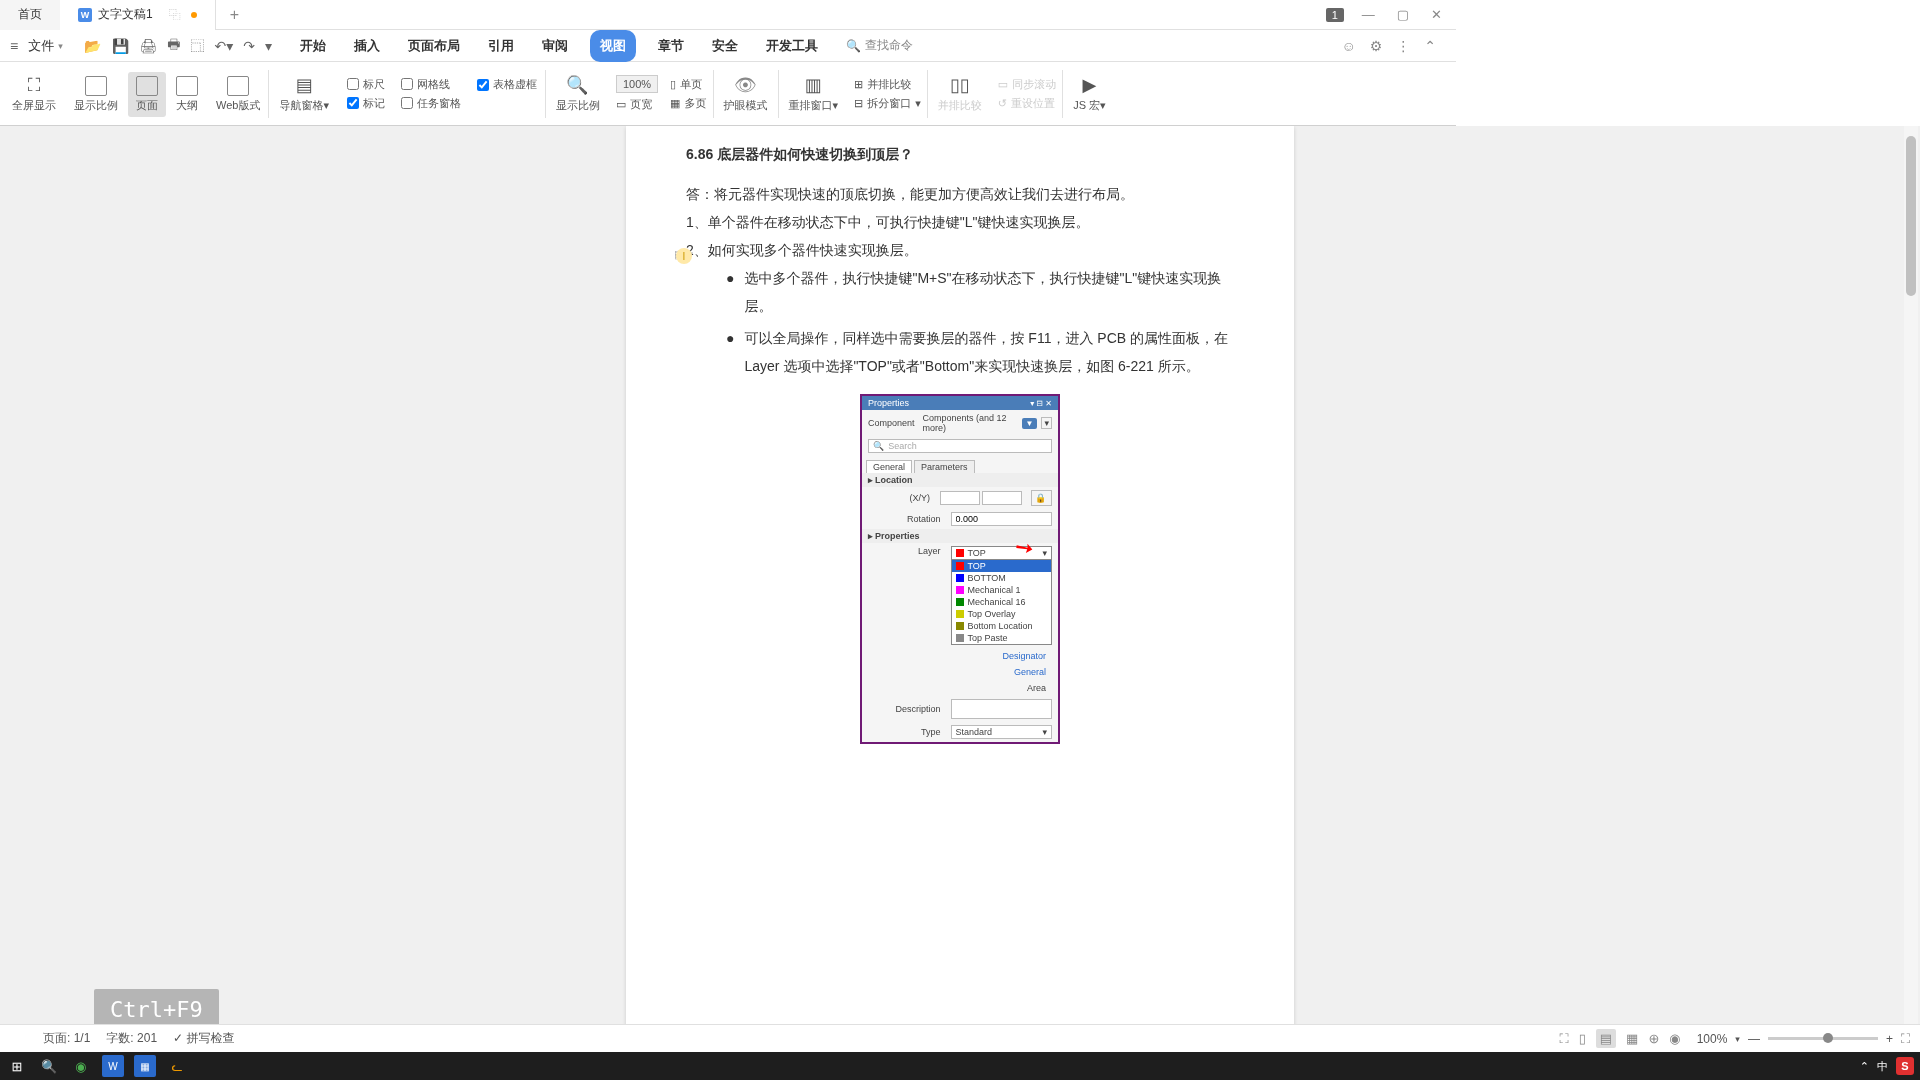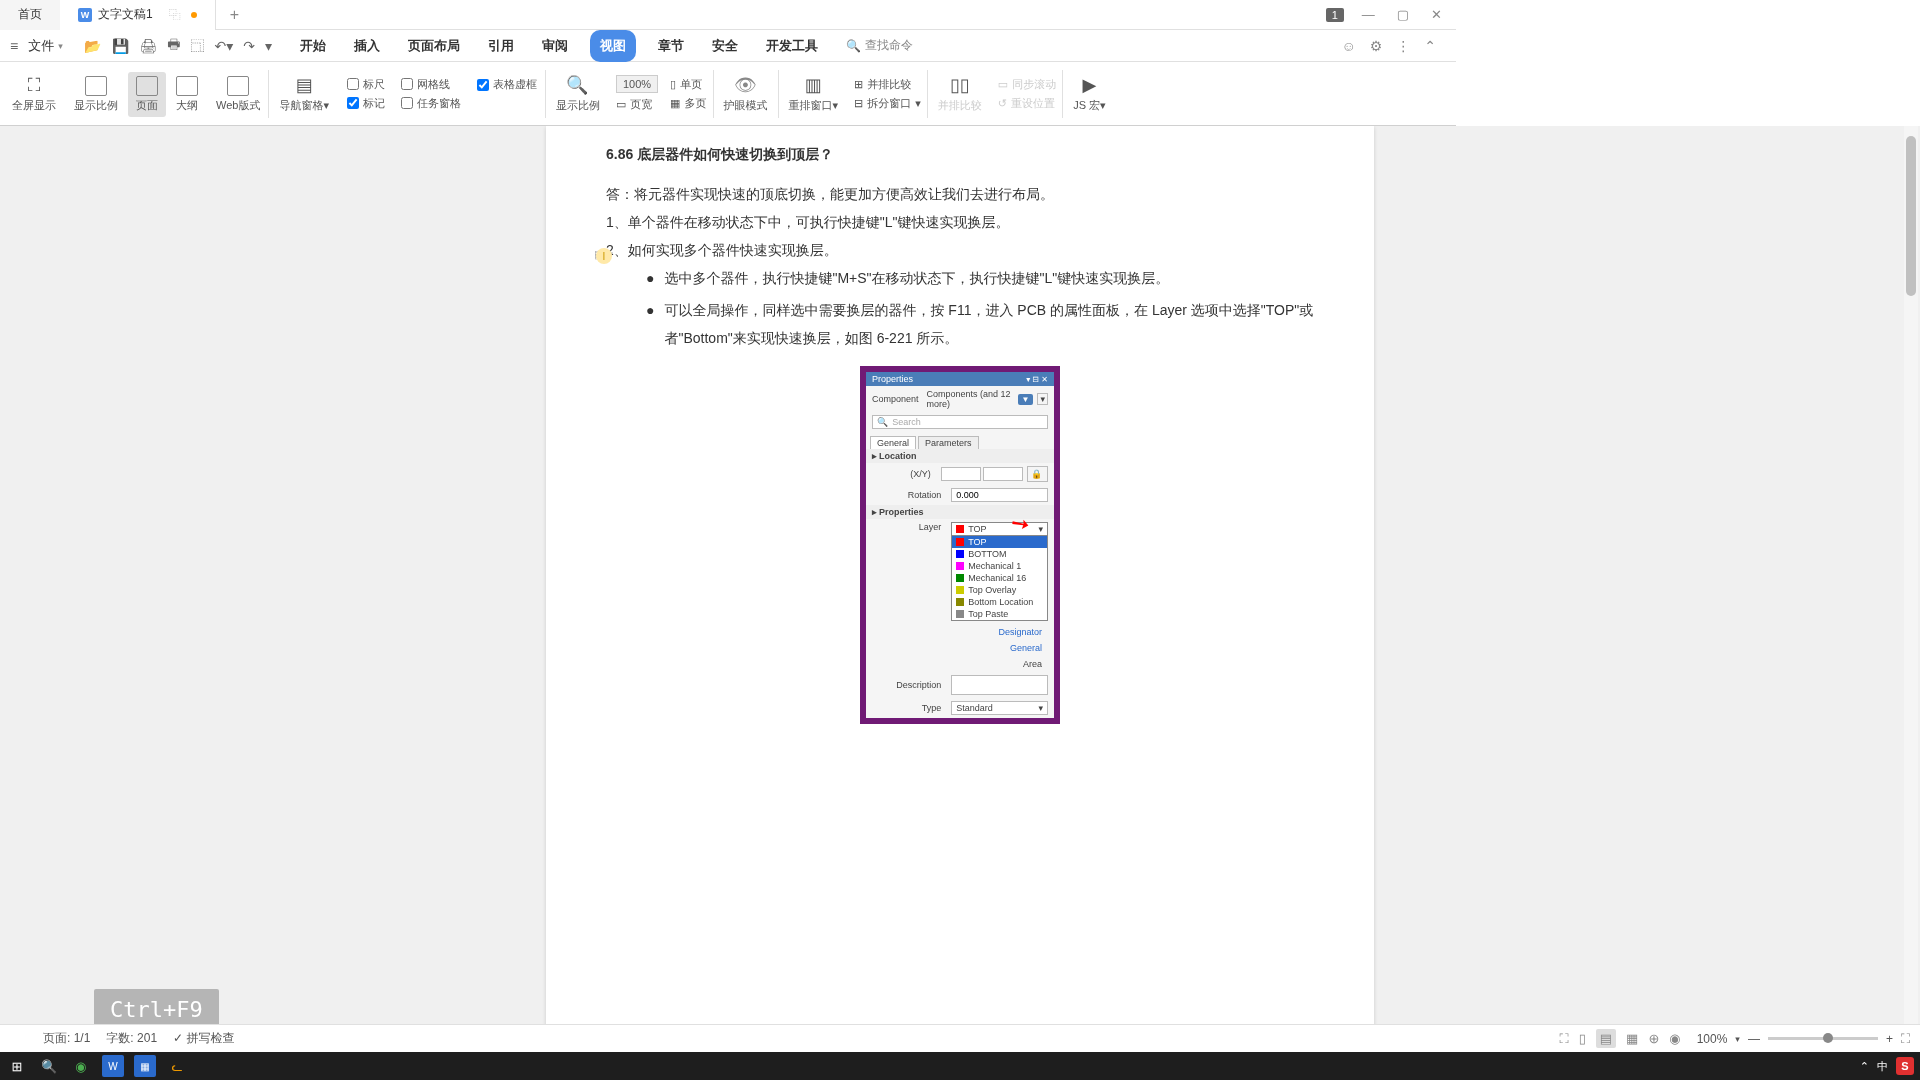--- a/index.html
+++ b/index.html
@@ -48,36 +48,36 @@
 .check-row { display: flex; align-items: center; gap: 4px; font-size: 11px; color: #555; }
 .check-row input { width: 12px; height: 12px; }
 .zoom-val { background: #f0f0f0; border: 1px solid #ccc; padding: 2px 6px; font-size: 11px; }
 .page-btns { display: flex; flex-direction: column; gap: 4px; padding: 0 6px; }
 .page-btn { display: flex; align-items: center; gap: 4px; font-size: 11px; color: #555; }
 .eye-icon { font-size: 18px; color: #888; }
 .disabled .rg-label, .disabled .page-btn, .disabled { color: #ccc !important; }
 
 
 .doc-area { position: absolute; top: 126px; left: 0; right: 0; bottom: 28px; background: #f0f0f0; display: flex; justify-content: center; overflow: hidden; }
-.page { width: 828px; background: #fff; box-shadow: 0 1px 4px rgba(0,0,0,.15); padding: 20px 60px; position: relative; }
+.page { width: 668px; background: #fff; box-shadow: 0 1px 4px rgba(0,0,0,.15); padding: 20px 60px; position: relative; }
 .scrollbar-v { position: absolute; right: 2px; top: 126px; bottom: 28px; width: 14px; background: #f5f5f5; }
 .scrollbar-v .thumb { position: absolute; top: 10px; width: 10px; left: 2px; height: 160px; background: #c0c0c0; border-radius: 5px; }
 
 .page h4 { font-size: 14px; font-weight: bold; margin-bottom: 16px; }
 .page p { font-size: 14px; line-height: 2; }
 .bullet-list { padding-left: 40px; }
 .bullet-item { display: flex; gap: 10px; margin-bottom: 4px; }
 .bullet-item .dot { font-size: 14px; line-height: 2; }
 .bullet-item .txt { font-size: 14px; line-height: 2; flex: 1; }
 .cursor-mark { position: absolute; left: 50px; top: 122px; width: 16px; height: 16px; background: #ffe9a8; border-radius: 50%; display: flex; align-items: center; justify-content: center; font-size: 10px; color: #c90; }
 
 .fig-caption { text-align: center; font-size: 13px; margin-top: 10px; }
 
 
-.props-panel { width: 200px; margin: 14px auto 0; border: 6px solid #701a75; background: #f5f5f5; font-size: 9px; color: #444; }
+.props-panel { width: 200px; margin: 14px auto 0; border: 2px solid #701a75; background: #f5f5f5; font-size: 9px; color: #444; }
 .props-title { background: #4a7db8; color: #fff; padding: 2px 6px; display: flex; align-items: center; }
 .props-title .sp { flex: 1; }
 .props-title .tb { font-size: 8px; margin-left: 4px; }
 .props-row { display: flex; align-items: center; padding: 3px 6px; gap: 4px; }
 .props-row .lbl { flex: 1; text-align: right; padding-right: 6px; }
 .props-row .val { flex: 1.4; }
 .props-input { border: 1px solid #bbb; background: #fff; padding: 1px 4px; font-size: 9px; width: 100%; }
 .props-tabs { display: flex; padding: 4px 4px 0; gap: 2px; }
 .props-tab { border: 1px solid #bbb; border-bottom: none; padding: 1px 6px; background: #eee; font-size: 9px; }
 .props-tab.active { background: #fff; }

